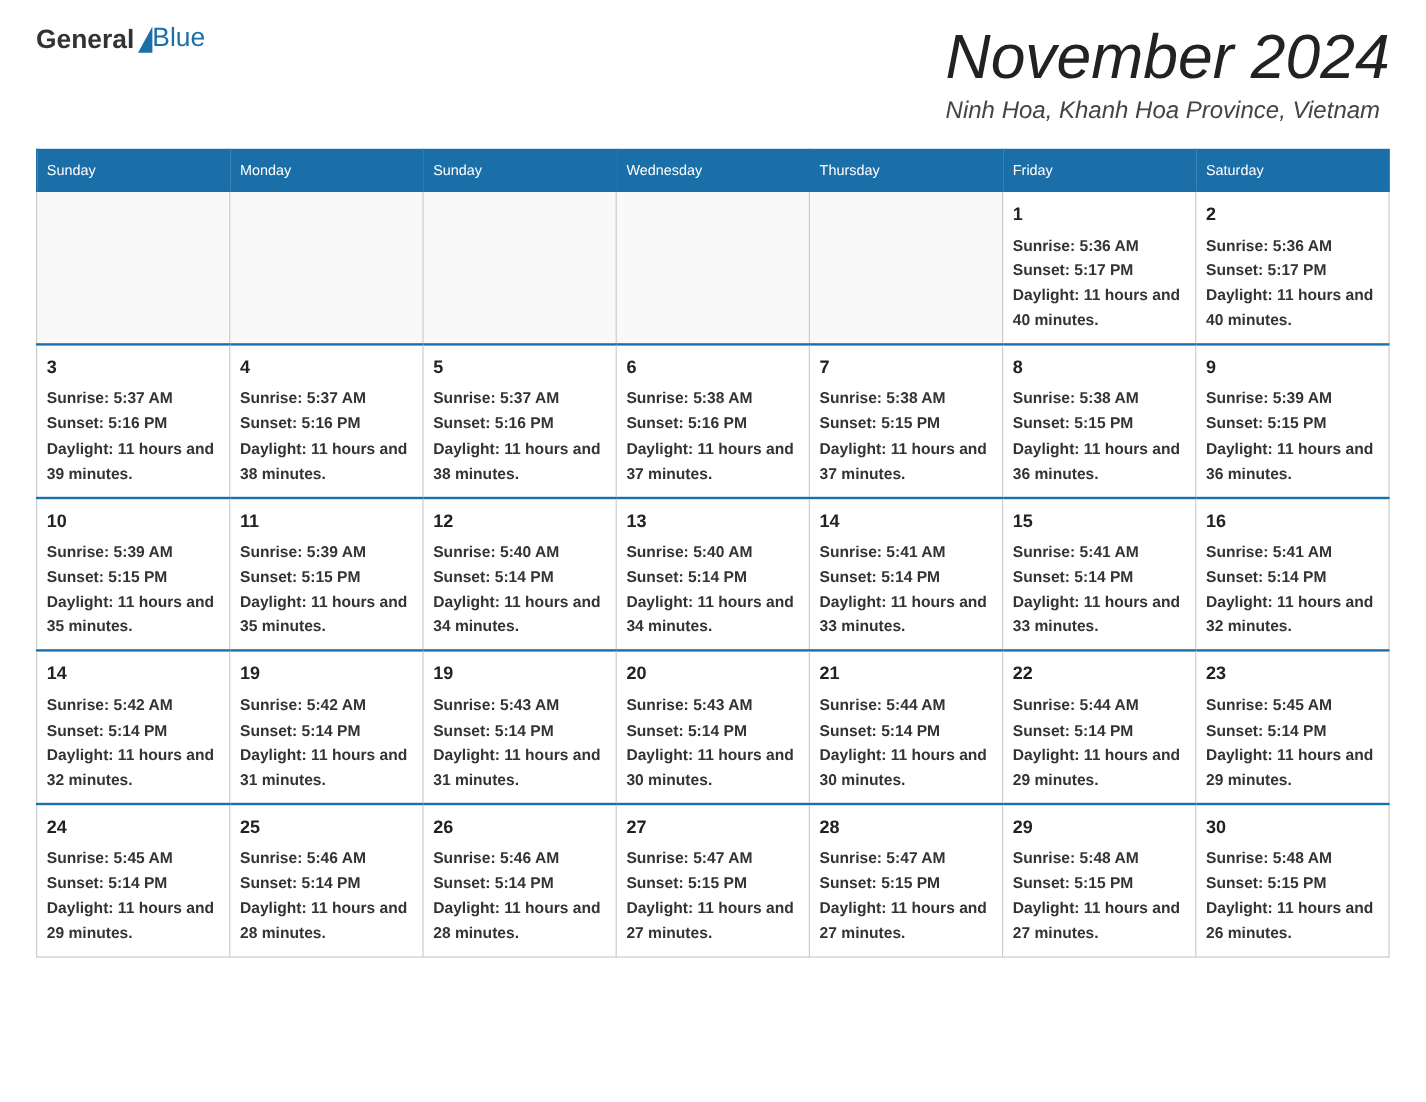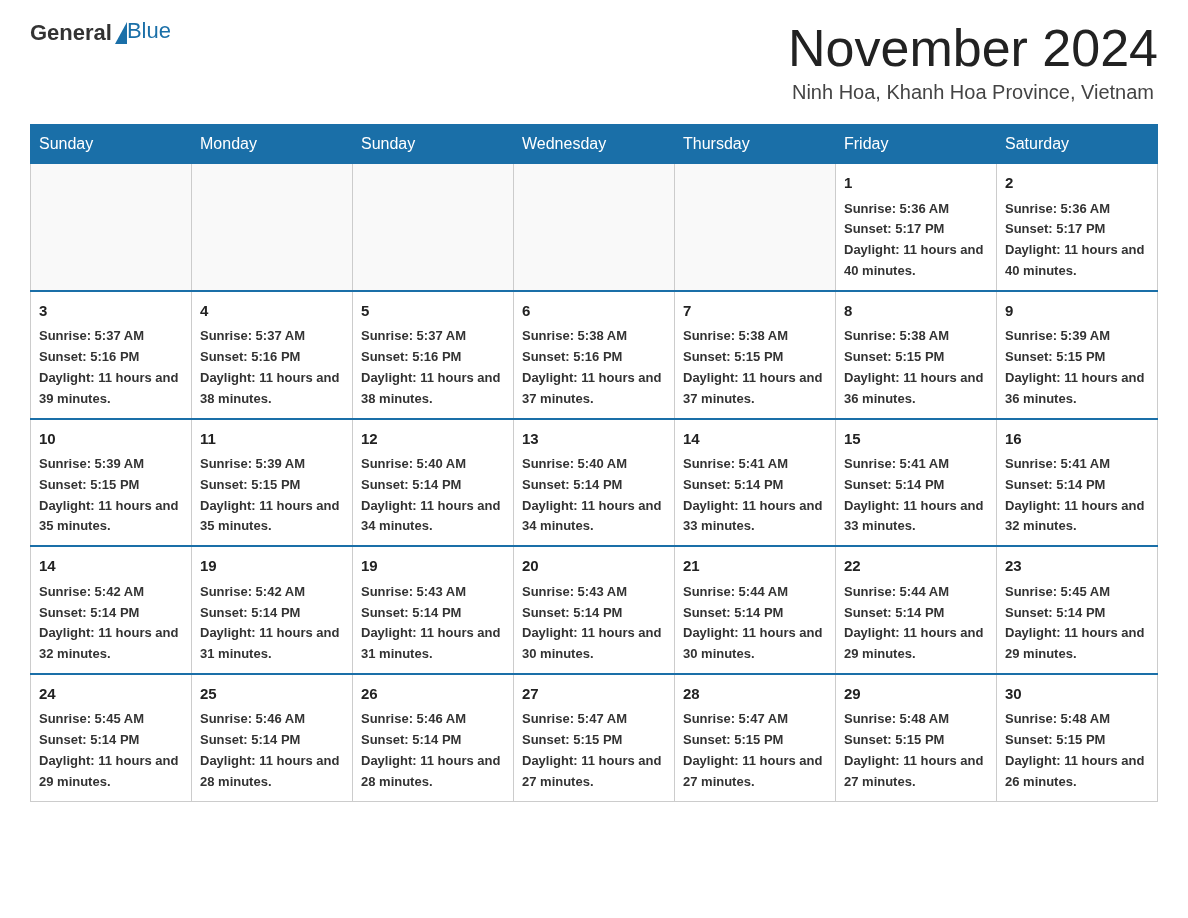--- a/index.html
+++ b/index.html
@@ -36,21 +36,22 @@
       display: inline-block;
       margin-left: 3px;
     }
     .logo-blue {
       font-size: 22px;
       font-weight: normal;
       color: #1a6fa8;
       margin-top: -2px;
     }
     .title-section {
-      text-align: center;
+      text-align: left;
+      font-style: italic;
     }
     .month-title {
       font-size: 52px;
       font-weight: normal;
       color: #222;
       line-height: 1.1;
     }
     .location {
       font-size: 20px;
       color: #444;
@@ -58,21 +59,21 @@
     }
     .calendar {
       width: 100%;
       border-collapse: collapse;
       border: 1px solid #ccc;
     }
     .calendar th {
       background-color: #1a6fa8;
       color: #fff;
       padding: 10px 8px;
-      font-size: 16px;
+      font-size: 12px;
       font-weight: normal;
       text-align: left;
       border: 1px solid #1a6fa8;
     }
     .calendar td {
       vertical-align: top;
       padding: 8px;
       border: 1px solid #ccc;
       width: 14.28%;
       min-height: 110px;

